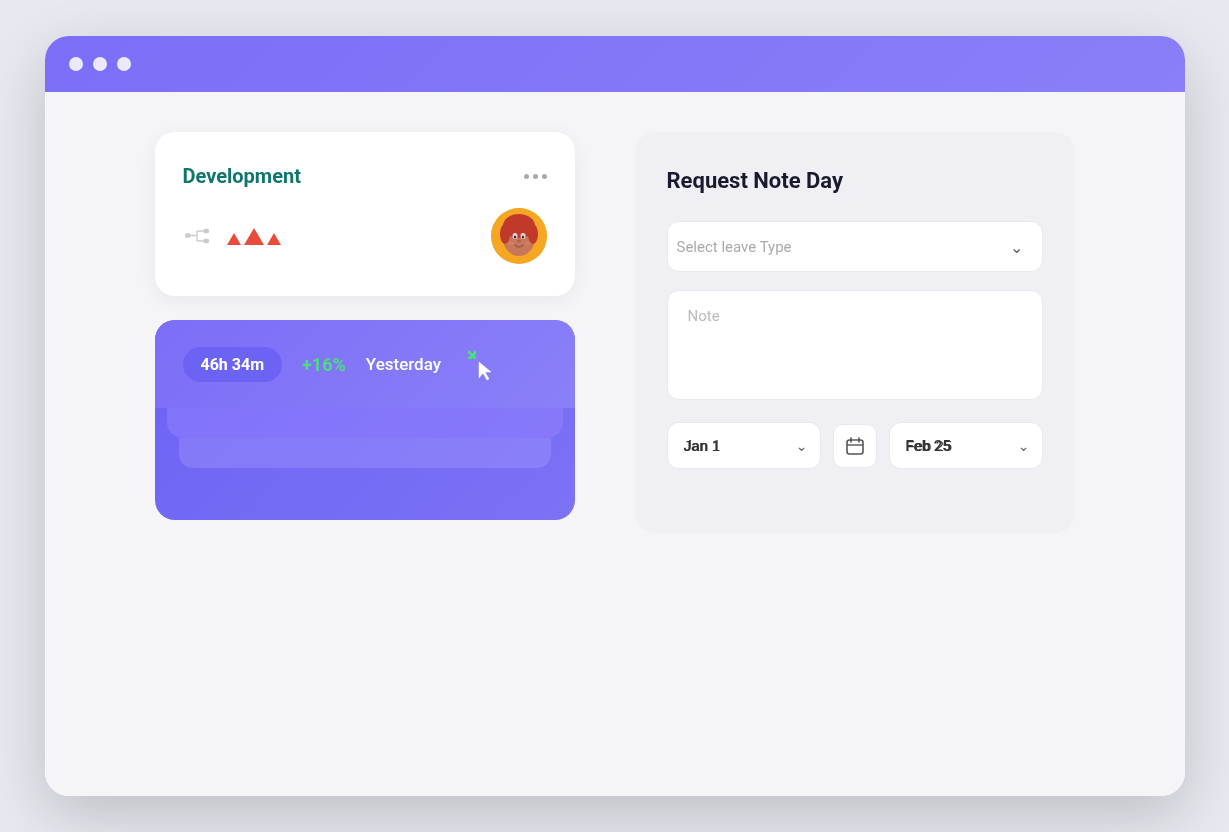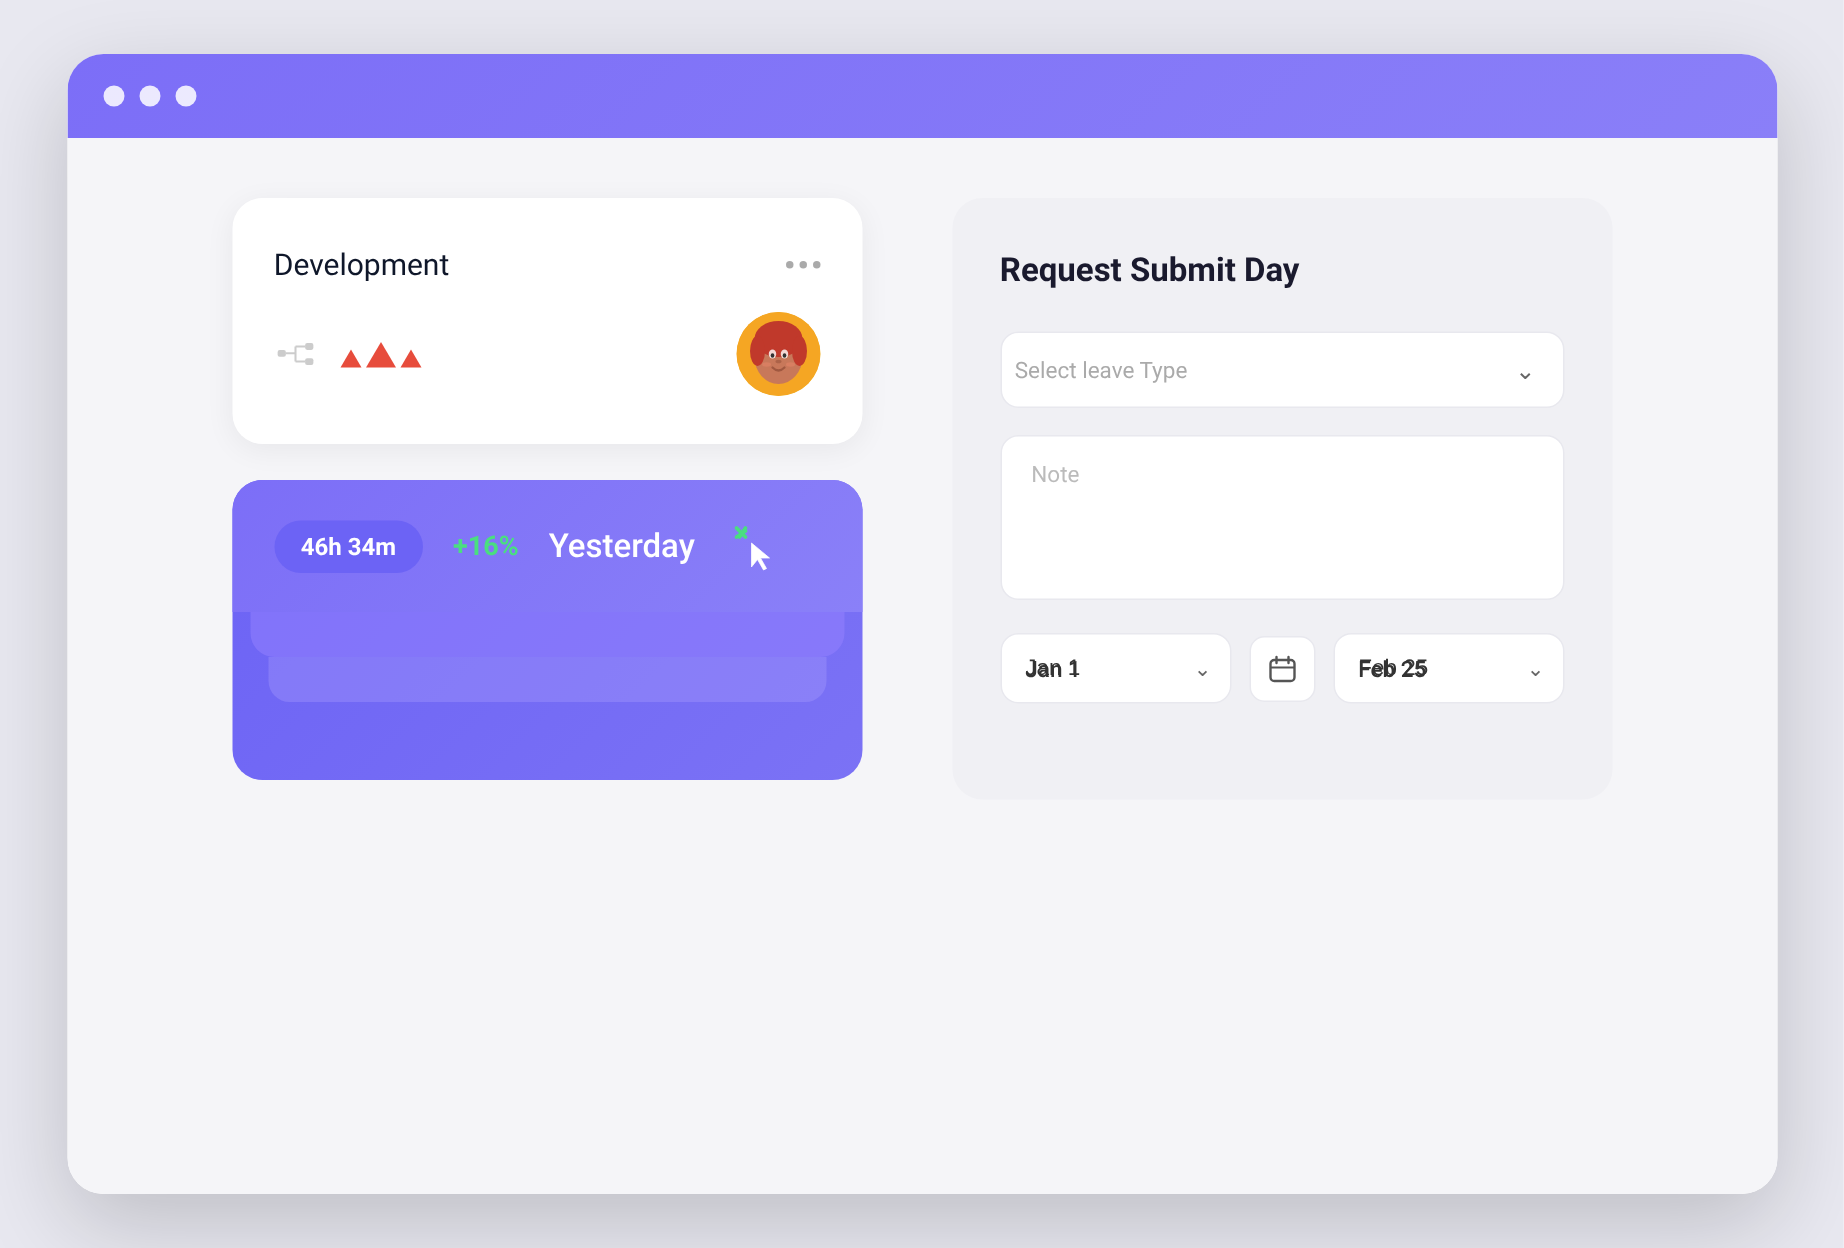--- a/index.html
+++ b/index.html
@@ -66,22 +66,22 @@
 
     .card-header {
       display: flex;
       align-items: center;
       justify-content: space-between;
       margin-bottom: 20px;
     }
 
     .card-title {
       font-size: 20px;
-      font-weight: 400;
-      color: #0f172a;
+      font-weight: 700;
+      color: #0f766e;
     }
 
     .card-dots {
       display: flex;
       gap: 4px;
       cursor: pointer;
     }
 
     .card-dot-sm {
       width: 5px;
@@ -190,21 +190,21 @@
     }
 
     .stats-percent {
       color: #4ade80;
       font-size: 18px;
       font-weight: 700;
     }
 
     .stats-label {
       color: #fff;
-      font-size: 22px;
+      font-size: 17px;
       font-weight: 500;
     }
 
     
     .stats-stack-1 {
       background: rgba(150, 130, 255, 0.5);
       height: 30px;
       border-radius: 0 0 16px 16px;
       margin: 0 12px;
       position: relative;
@@ -453,21 +453,21 @@
           </div>
         </div>
         <div class="stats-stack-1"></div>
         <div class="stats-stack-2"></div>
       </div>
 
     </div>
 
     <div class="right-panel">
       <div class="leave-card">
-        <h2 class="leave-title">Request Submit Day</h2>
+        <h2 class="leave-title">Request Note Day</h2>
 
         <div class="form-group">
           <div class="select-wrapper">
             <select class="select-field">
               <option value="" disabled="" selected=""></option>
               <option value="annual">Annual Leave</option>
               <option value="sick">Sick Leave</option>
               <option value="personal">Personal Leave</option>
             </select>
             <span class="select-chevron">⌄</span>

